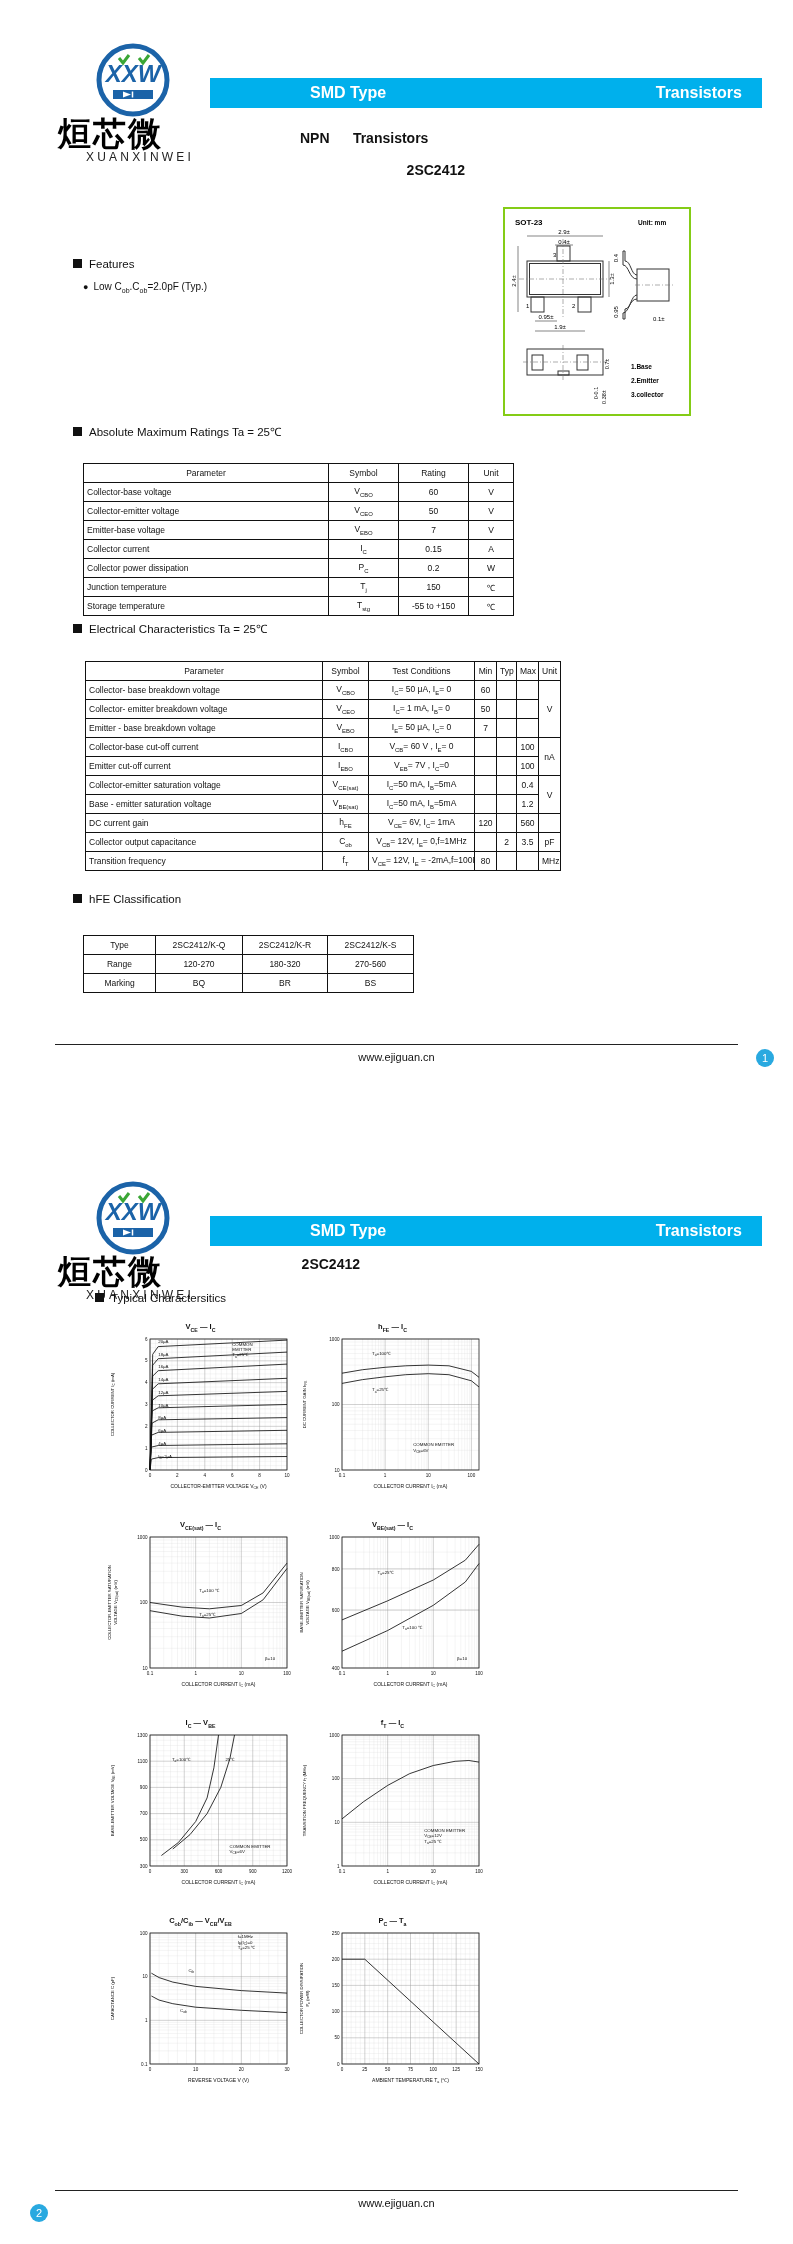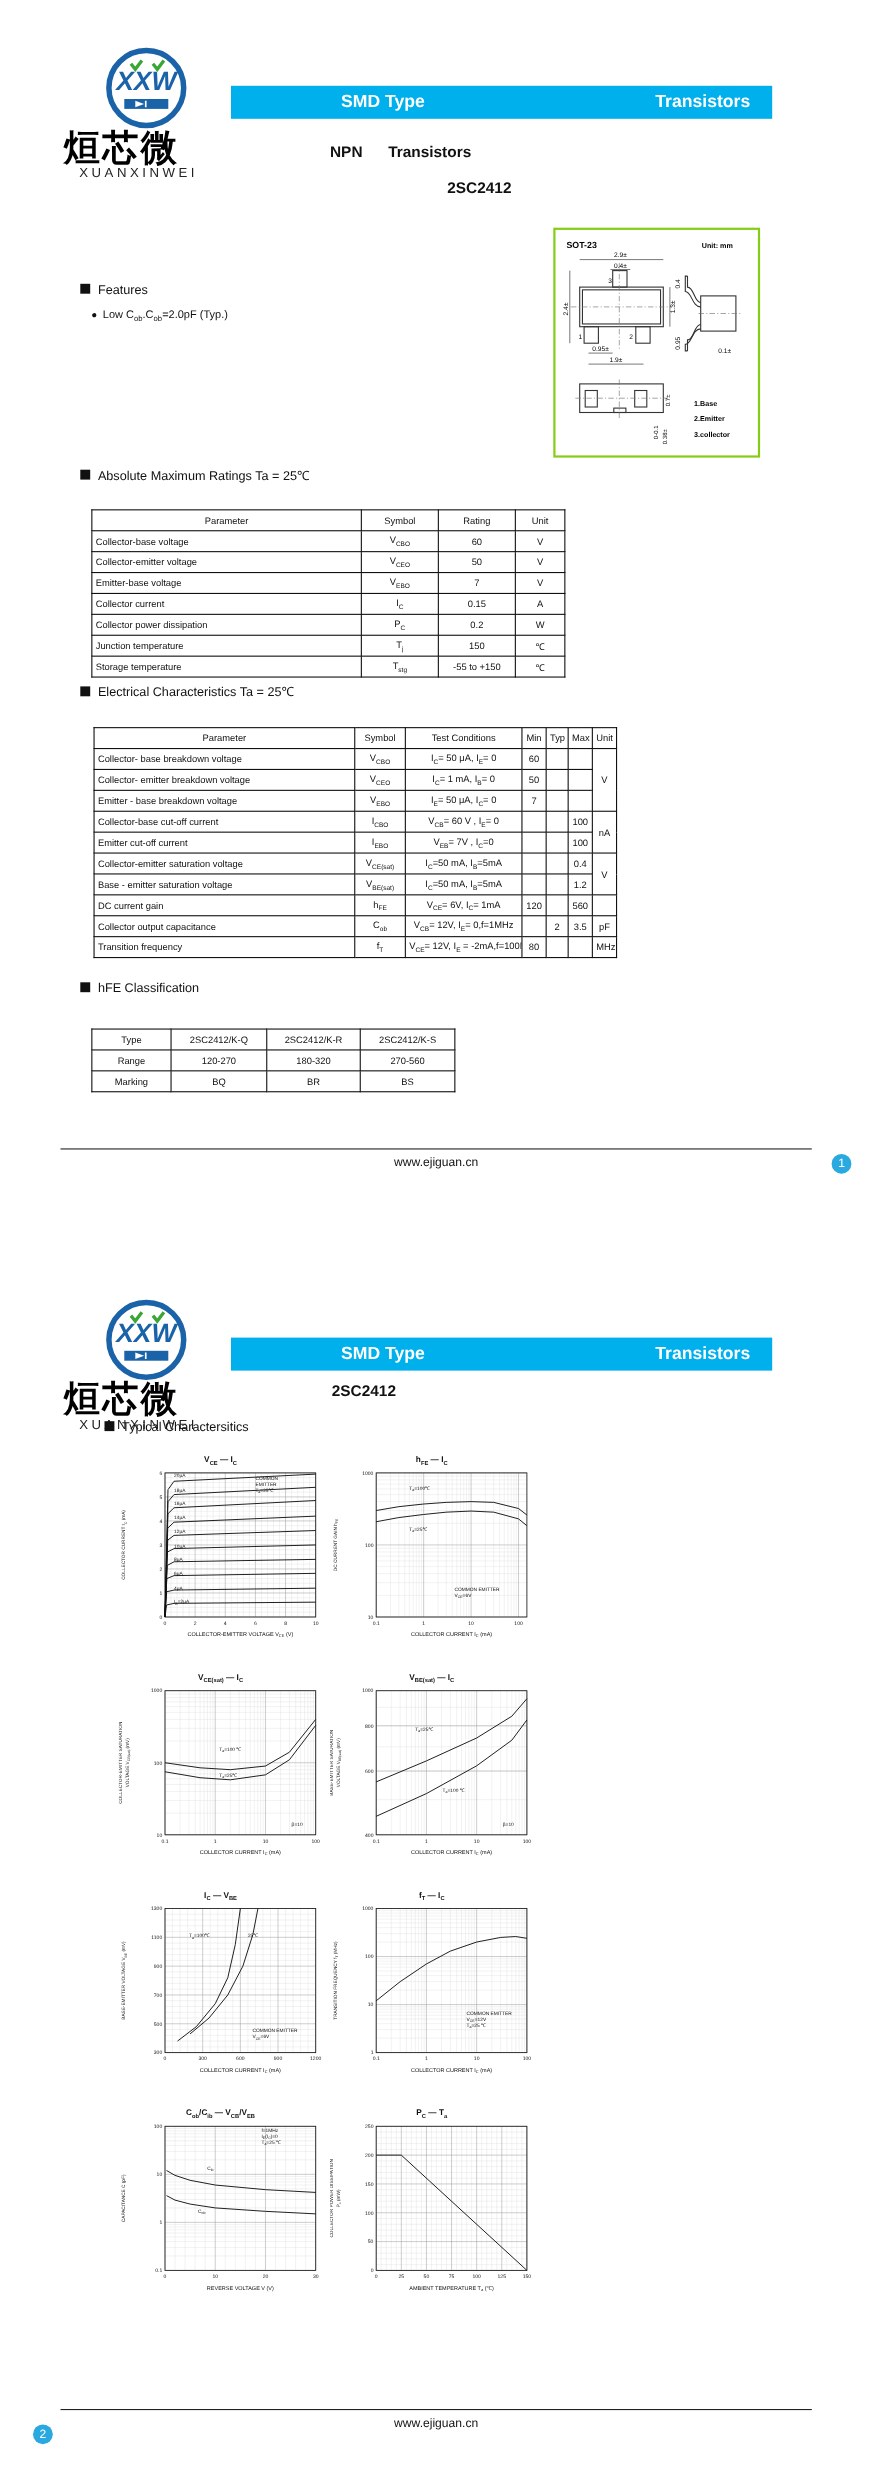--- a/index.html
+++ b/index.html
@@ -1,23 +1,23 @@
 <!DOCTYPE html>
 <html><head>
 <meta charset="utf-8">
 <style>
   html,body{margin:0;padding:0;background:#fff;}
   .sheet{position:relative;width:793px;height:2244px;background:#fff;
          font-family:"Liberation Sans",sans-serif;color:#111;overflow:hidden;}
   .abs{position:absolute;}
   .cnname{font-size:33px;font-weight:bold;letter-spacing:2px;color:#000;font-family:"DejaVu Sans",sans-serif;}
-  .enname{font-size:12px;letter-spacing:3.2px;color:#222;}
+  .enname{font-size:12px;letter-spacing:3.2px;color:#222;margin-left:14px;}
   
   .banner{background:#00b0ec;height:30px;display:flex;align-items:center;color:#fff;
-          font-weight:bold;font-size:16px;width:492px;}
+          font-weight:bold;font-size:16px;width:552px;}
   .banner .bl{margin-left:100px;}
   .banner .br{margin-left:auto;margin-right:20px;}
   .typeline{font-size:14px;font-weight:bold;white-space:pre;}
   .partno{font-size:14px;font-weight:bold;text-align:right;}
   
   .sec{font-size:11.5px;color:#111;}
   .sec::before{content:"";display:inline-block;width:9px;height:9px;background:#111;margin-right:7px;}
   .feat{font-size:10px;}
   .feat::before{content:"●";margin-right:5px;font-size:9px;}
   

